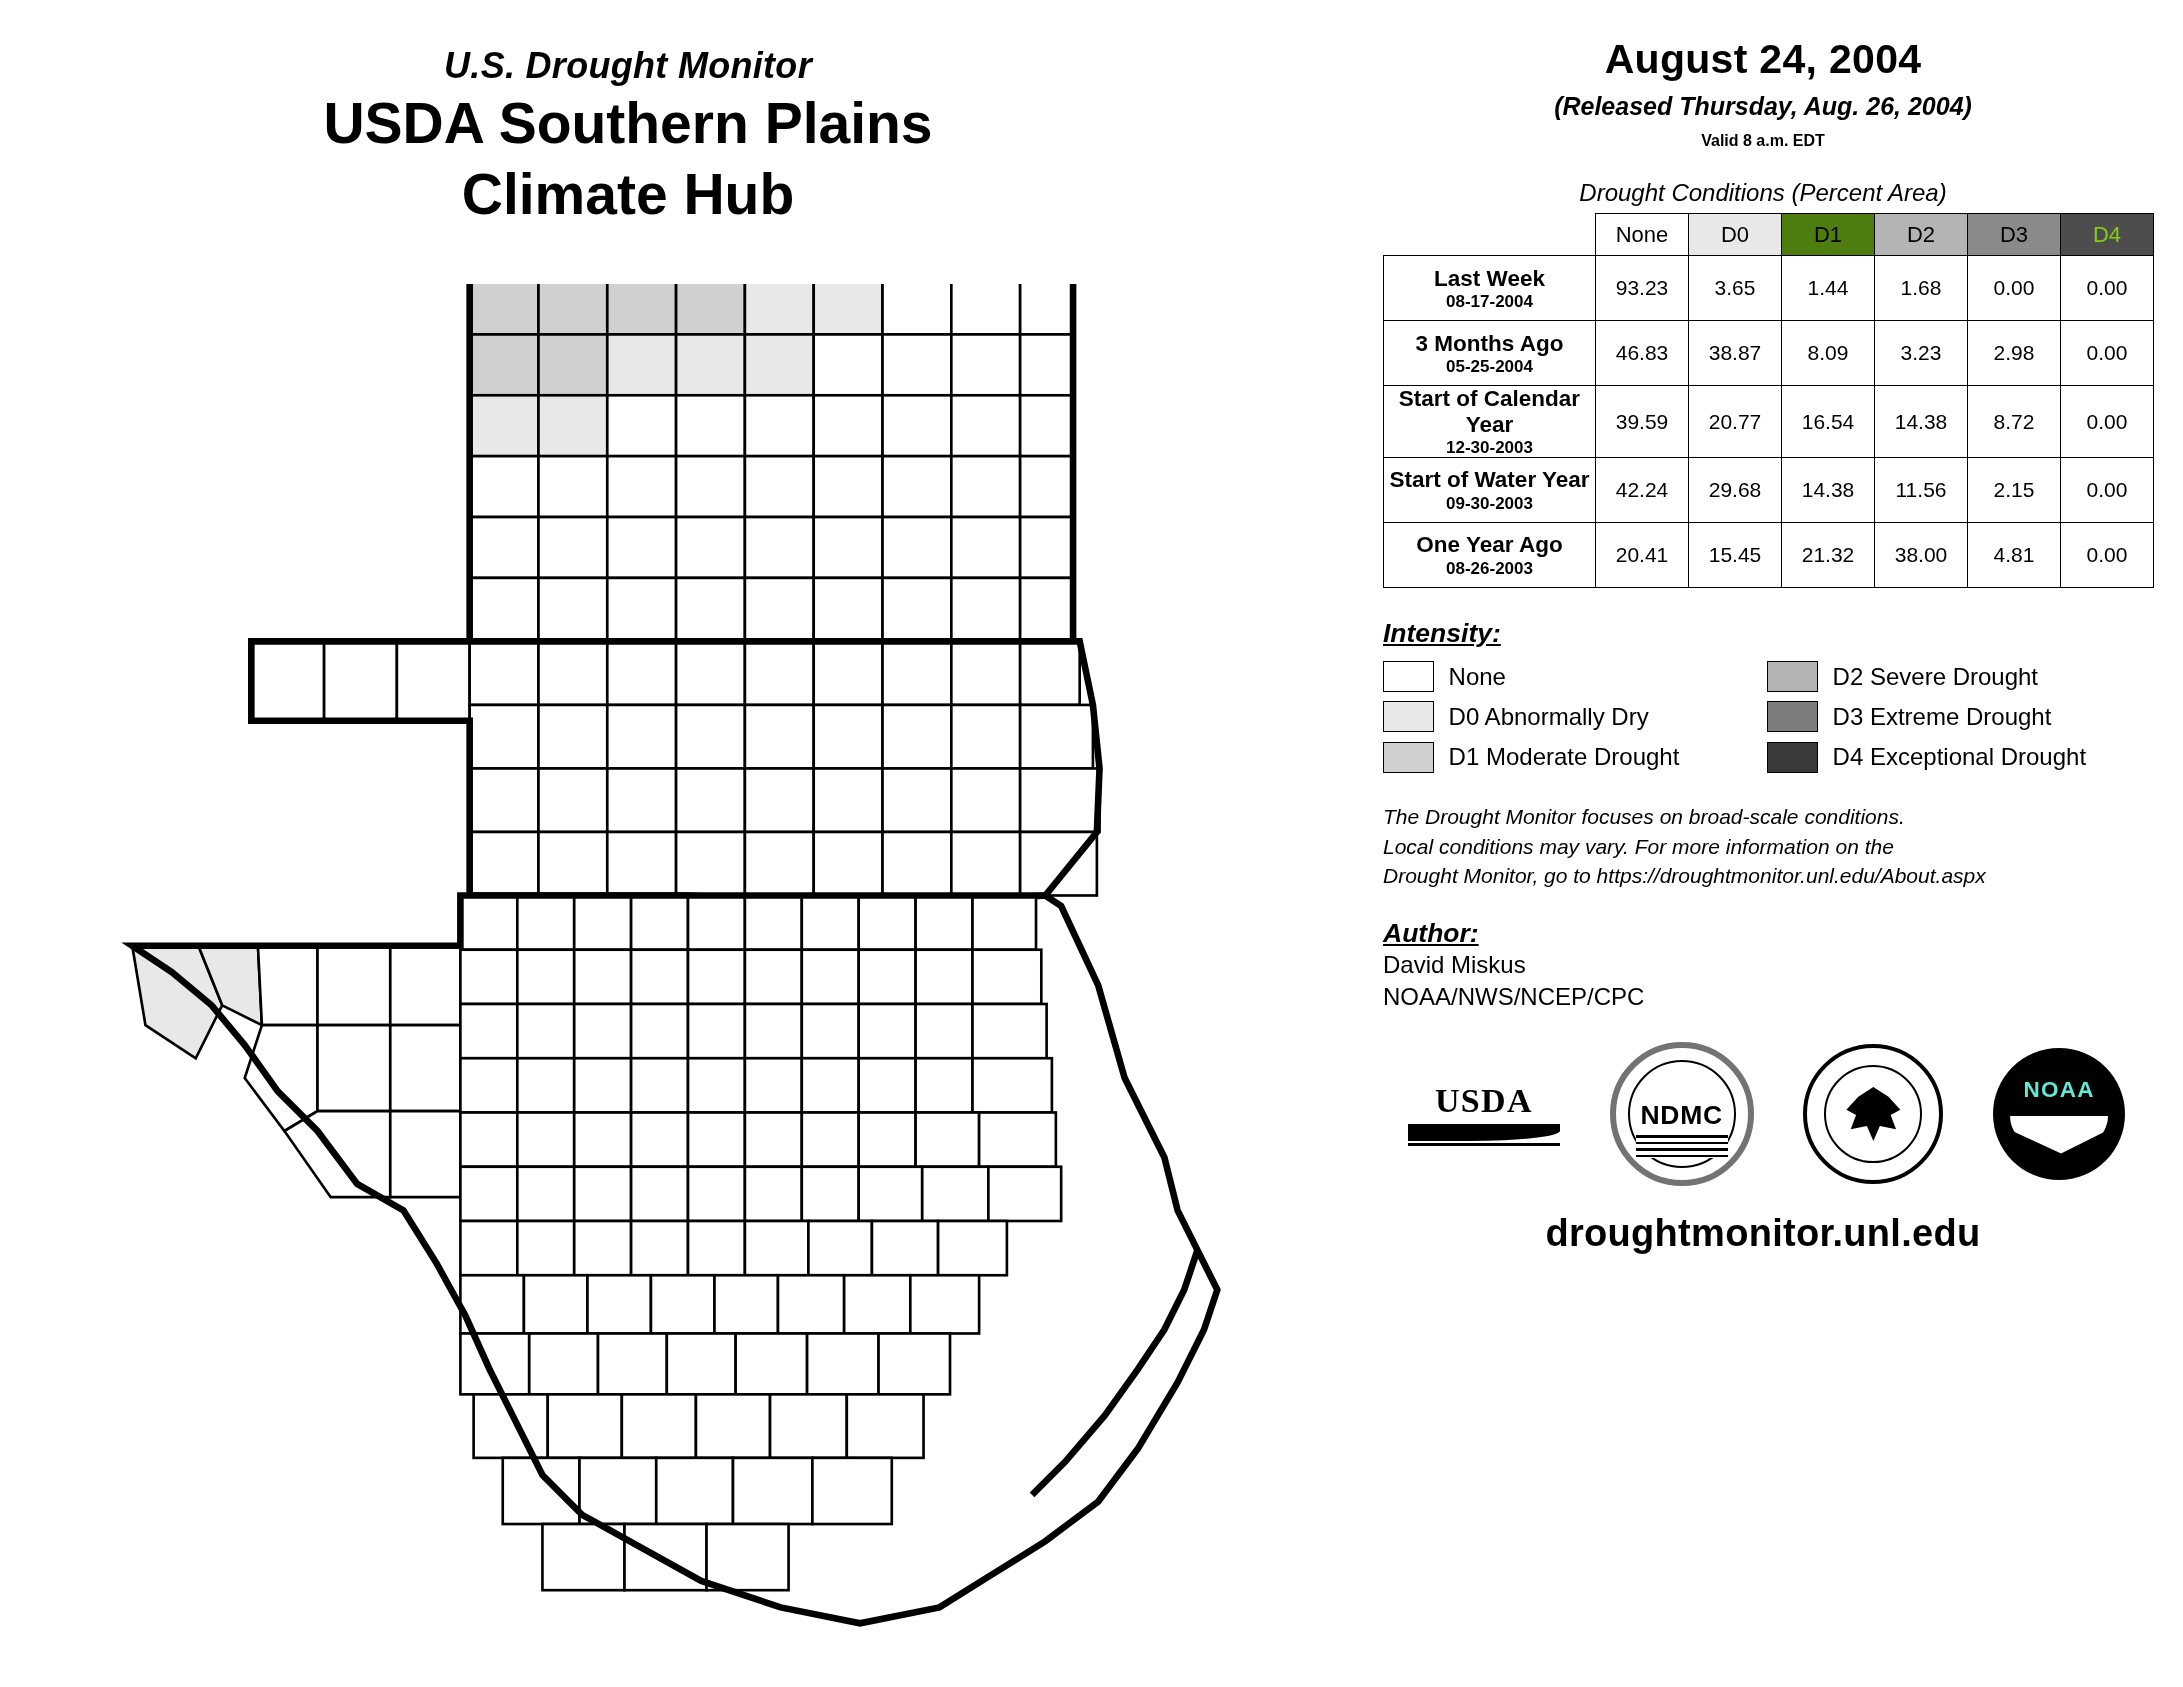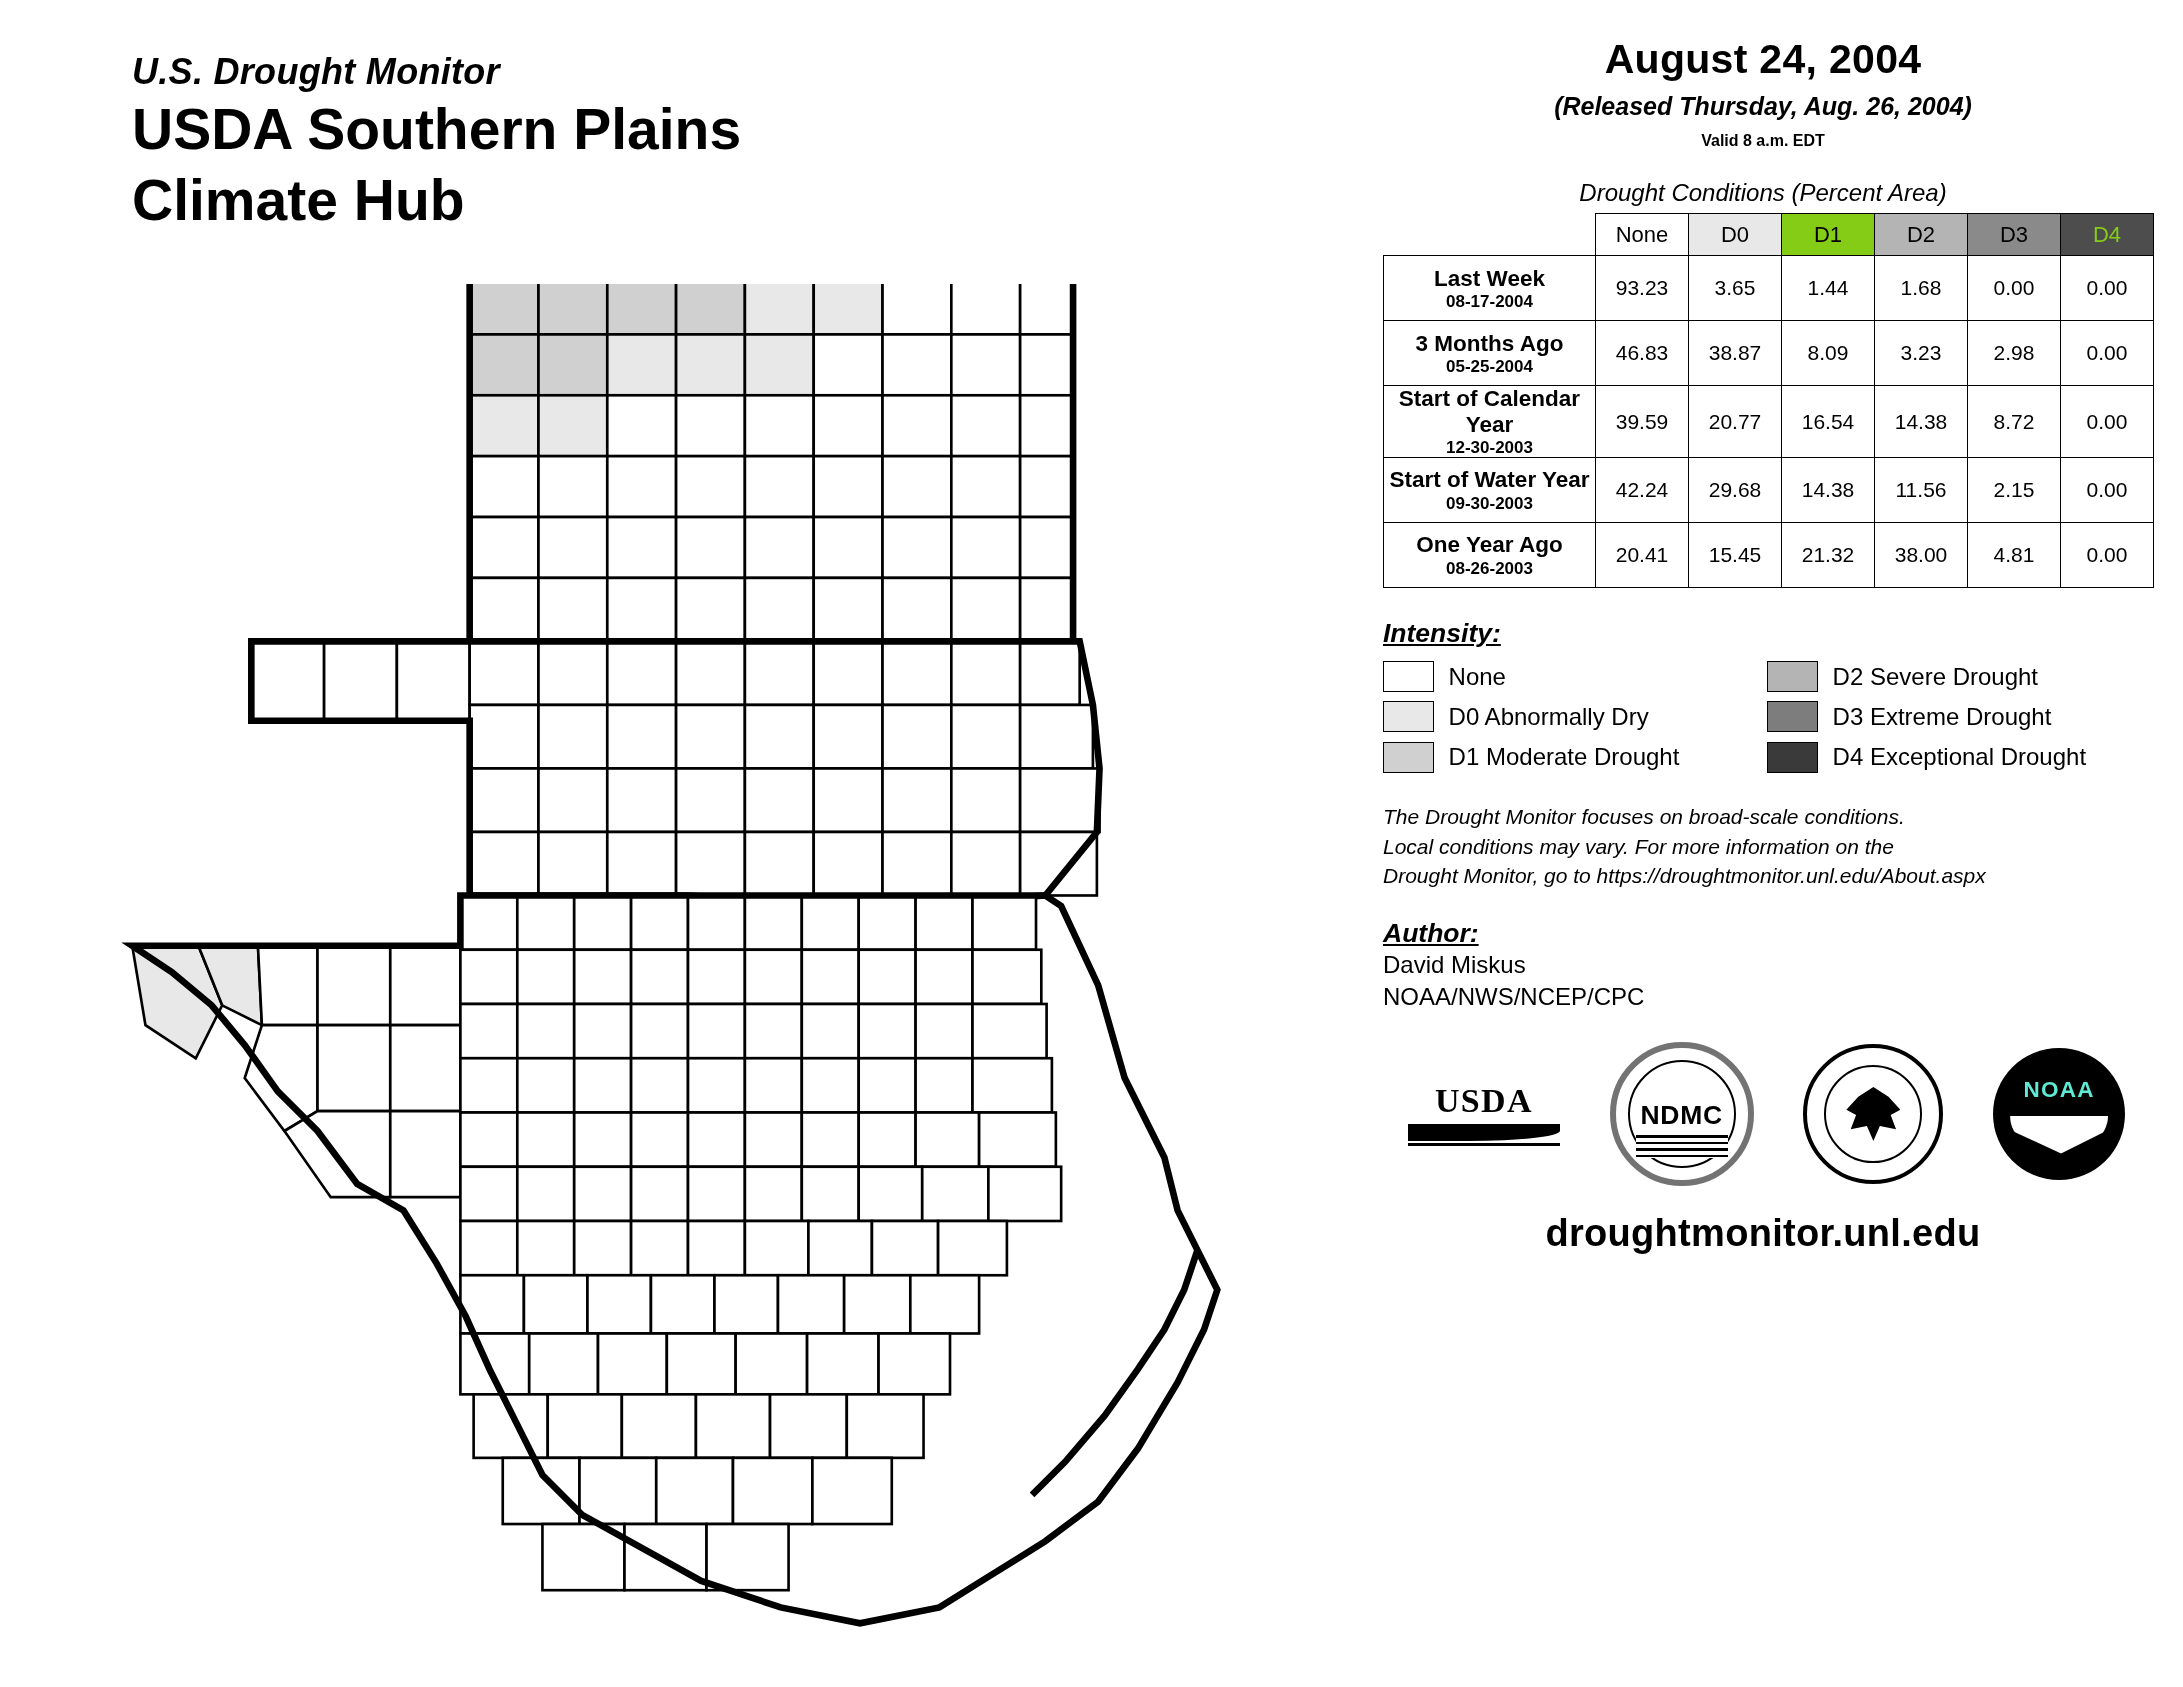--- a/index.html
+++ b/index.html
@@ -24,23 +24,23 @@
   .left-panel {
     position: absolute;
     left: 0;
     top: 0;
     width: 1343px;
     height: 1687px;
   }
   .title-block {
     position: absolute;
     left: 132px;
-    top: 52px;
+    top: 46px;
     width: 992px;
-    text-align: left;
+    text-align: center;
   }
   .title-small {
     font-size: 36px;
     font-weight: bold;
     font-style: italic;
     letter-spacing: 0.3px;
     line-height: 1.1;
   }
   .title-big {
     font-size: 57px;
@@ -114,21 +114,21 @@
   }
   .cond-table thead th {
     height: 41px;
     font-size: 22px;
   }
   .cond-table thead th.corner {
     border: none;
   }
   .hdr-none { background: #ffffff; }
   .hdr-d0 { background: #e8e8e8; }
-  .hdr-d1 { background: #84cc16; margin-left: 43px; }
+  .hdr-d1 { background: #4d7c0f; margin-left: 43px; }
   .hdr-d2 { background: #b4b4b4; }
   .hdr-d3 { background: #8a8a8a; }
   .hdr-d4 { background: #4d4d4d; color: #84cc16; }
 
   .cond-table tbody td {
     height: 64px;
   }
   .row-label {
     text-align: center;
     line-height: 1.12;

